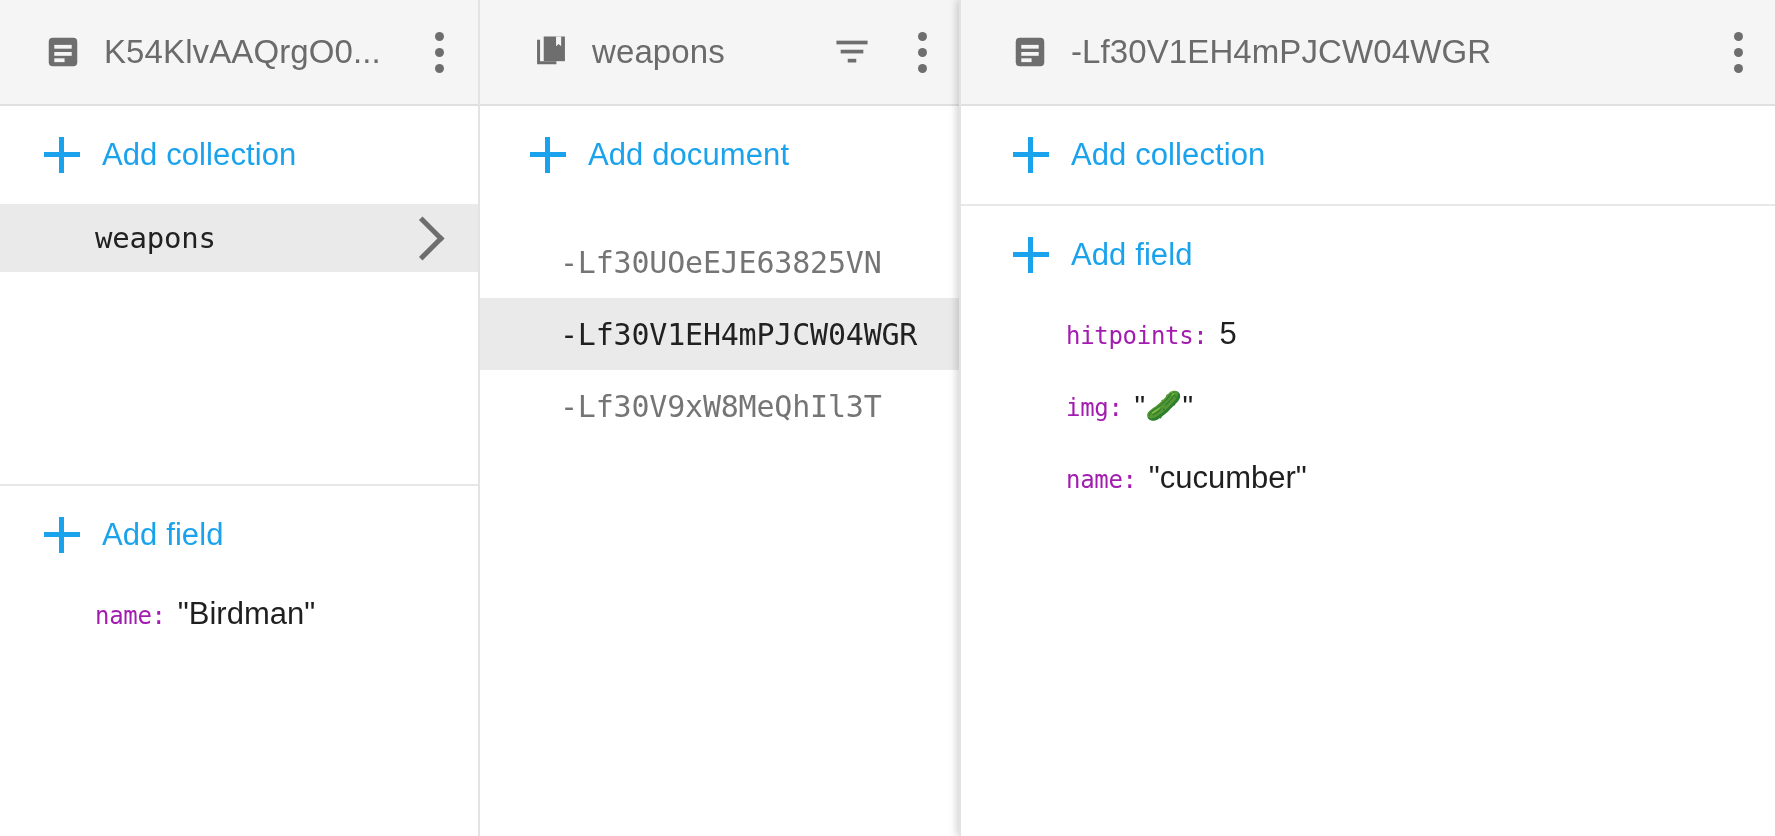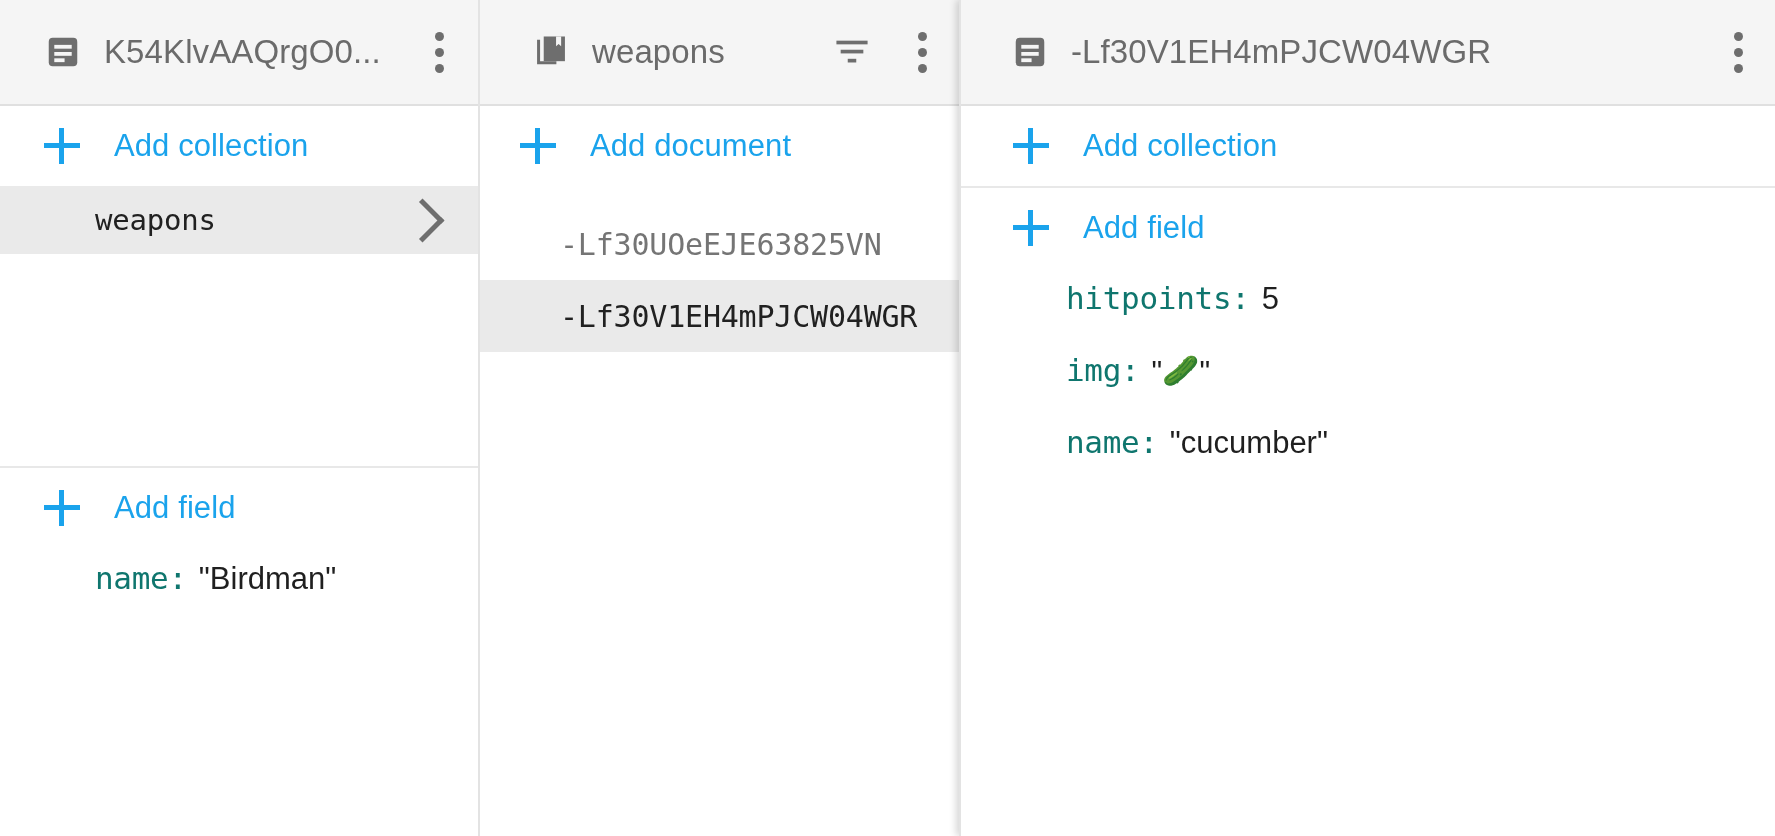--- a/index.html
+++ b/index.html
@@ -101,27 +101,26 @@
     width: 9px; height: 9px;
     border-radius: 50%;
     background: #6e6e6e;
   }
 
   
   .action-row {
     display: flex;
     align-items: center;
     padding-left: 44px;
-    height: 80px;
+    height: 98px;
     box-sizing: border-box;
     cursor: pointer;
     background: #ffffff;
-    gap: 12px;
-  }
-  #panel-mid .action-row { padding-left: 40px; }
+  }
+  #panel-mid .action-row { padding-left: 50px; }
   #panel-right .action-row { padding-left: 52px; }
 
   .plus-icon {
     position: relative;
     width: 36px;
     height: 36px;
     margin-right: 22px;
     flex: 0 0 auto;
   }
   .plus-icon::before, .plus-icon::after {
@@ -191,22 +190,22 @@
     display: flex;
     align-items: baseline;
     padding-left: 95px;
     height: 72px;
     white-space: nowrap;
   }
   #panel-right .field-row { padding-left: 105px; }
 
   .field-key {
     font-family: "DejaVu Sans Mono", monospace;
-    font-size: 31px;
-    color: #0f766e;
+    font-size: 24px;
+    color: #a21caf;
     letter-spacing: -0.3px;
   }
   .field-val {
     font-family: "Liberation Sans", sans-serif;
     font-size: 31px;
     color: #1f1f1f;
     margin-left: 12px;
   }
   .emoji-val { font-size: 30px; }
 
@@ -307,20 +306,23 @@
         <span class="action-label">Add document</span>
       </div>
 
       <div style="height:22px"></div>
 
       <div class="list-row">
         <span class="list-row-label">-Lf30UOeEJE63825VN</span>
       </div>
       <div class="list-row selected">
         <span class="list-row-label">-Lf30V1EH4mPJCW04WGR</span>
+      </div>
+      <div class="list-row">
+        <span class="list-row-label">-Lf30V9xW8MeQhIl3T</span>
       </div>
 
     </div>
   </div>
 
   <div class="panel" id="panel-right">
 
     <div class="panel-header">
       <span class="header-icon">
         <svg viewBox="0 0 24 24">

